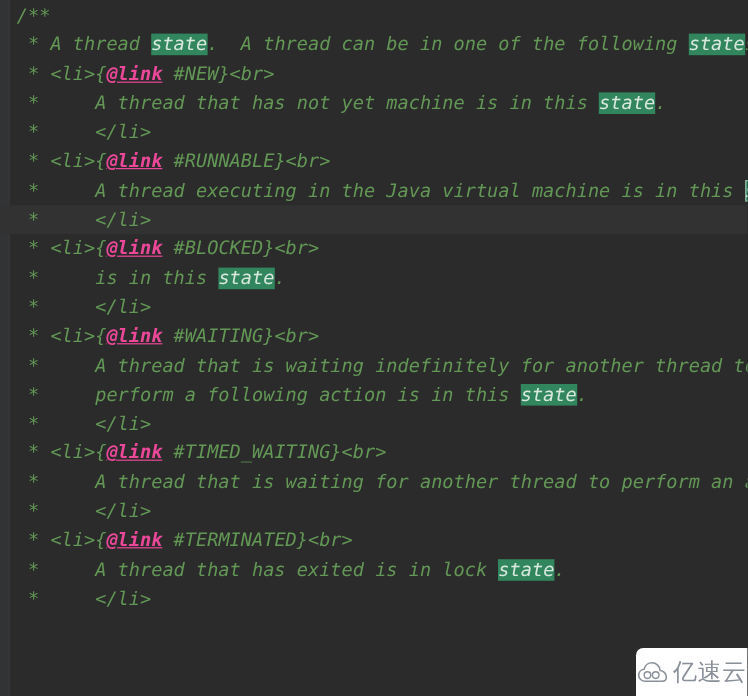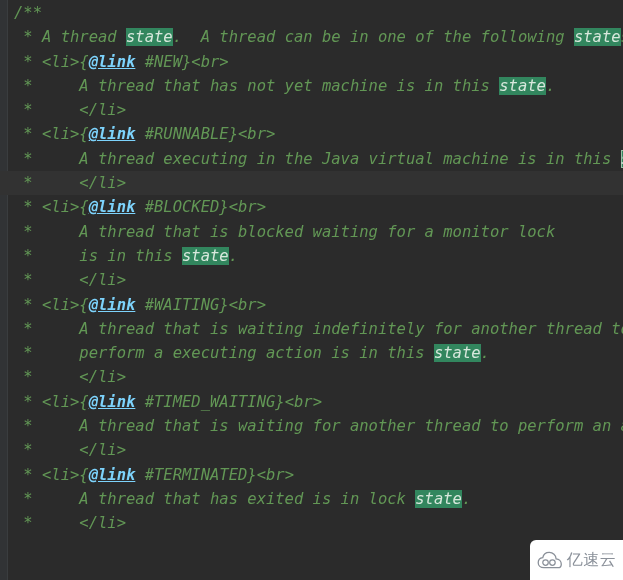--- a/index.html
+++ b/index.html
@@ -59,21 +59,21 @@
     letter-spacing: 0px;
   }
   .line.current {
     background: #323232;
   }
   
   .c {
     color: #629755;
   }
   .link {
-    color: #7dd3fc;
+    color: #ec4899;
     font-weight: bold;
     text-decoration: underline;
   }
   
   .hl {
     background: #32865e;
     color: #d8e8dd;
   }
   .hl.sel {
     background: #32865e;
@@ -95,21 +95,21 @@
     justify-content: center;
     gap: 4px;
   }
   #watermark .cloud-icon {
     width: 26px;
     height: 18px;
     flex: 0 0 auto;
   }
   #watermark .wm-text {
     font-family: Liberation Mono, monospace;
-    font-size: 16px;
+    font-size: 20px;
     color: #8a9099;
     font-style: normal;
     letter-spacing: 0.5px;
   }
 </style>
 </head>
 <body>
 
 <div id="editor">
 
@@ -119,26 +119,25 @@
   <div id="code">
       <div class="line"><span class="c">/**</span></div>
       <div class="line"><span class="c"> * A thread </span><span class="hl">state</span><span class="c">.  A thread can be in one of the following </span><span class="hl">state</span><span class="c">s:</span></div>
       <div class="line"><span class="c"> * &lt;li&gt;{</span><span class="link">@link</span><span class="c"> #NEW}&lt;br&gt;</span></div>
       <div class="line"><span class="c"> *     A thread that has not yet machine is in this </span><span class="hl">state</span><span class="c">.</span></div>
       <div class="line"><span class="c"> *     &lt;/li&gt;</span></div>
       <div class="line"><span class="c"> * &lt;li&gt;{</span><span class="link">@link</span><span class="c"> #RUNNABLE}&lt;br&gt;</span></div>
       <div class="line"><span class="c"> *     A thread executing in the Java virtual machine is in this </span><span class="hl sel">state</span></div>
       <div class="line current"><span class="c"> *     &lt;/li&gt;</span></div>
       <div class="line"><span class="c"> * &lt;li&gt;{</span><span class="link">@link</span><span class="c"> #BLOCKED}&lt;br&gt;</span></div>
-      <div class="line"><span class="c"> *     A thread that is blocked waiting for a monitor lock</span></div>
       <div class="line"><span class="c"> *     is in this </span><span class="hl">state</span><span class="c">.</span></div>
       <div class="line"><span class="c"> *     &lt;/li&gt;</span></div>
       <div class="line"><span class="c"> * &lt;li&gt;{</span><span class="link">@link</span><span class="c"> #WAITING}&lt;br&gt;</span></div>
       <div class="line"><span class="c"> *     A thread that is waiting indefinitely for another thread to</span></div>
-      <div class="line"><span class="c"> *     perform a executing action is in this </span><span class="hl">state</span><span class="c">.</span></div>
+      <div class="line"><span class="c"> *     perform a following action is in this </span><span class="hl">state</span><span class="c">.</span></div>
       <div class="line"><span class="c"> *     &lt;/li&gt;</span></div>
       <div class="line"><span class="c"> * &lt;li&gt;{</span><span class="link">@link</span><span class="c"> #TIMED_WAITING}&lt;br&gt;</span></div>
       <div class="line"><span class="c"> *     A thread that is waiting for another thread to perform an action</span></div>
       <div class="line"><span class="c"> *     &lt;/li&gt;</span></div>
       <div class="line"><span class="c"> * &lt;li&gt;{</span><span class="link">@link</span><span class="c"> #TERMINATED}&lt;br&gt;</span></div>
       <div class="line"><span class="c"> *     A thread that has exited is in lock </span><span class="hl">state</span><span class="c">.</span></div>
       <div class="line"><span class="c"> *     &lt;/li&gt;</span></div>
     </div>
 
   <div id="watermark">

